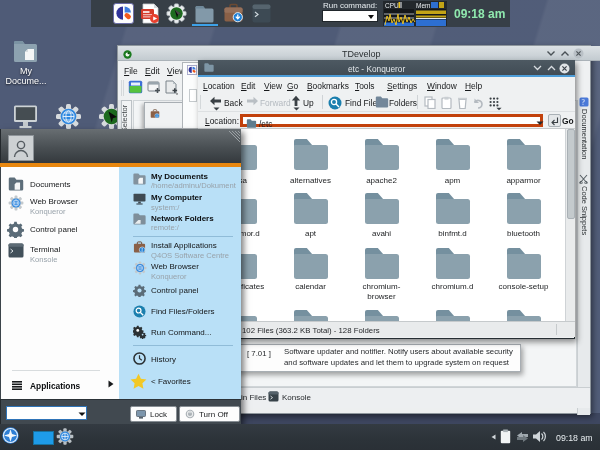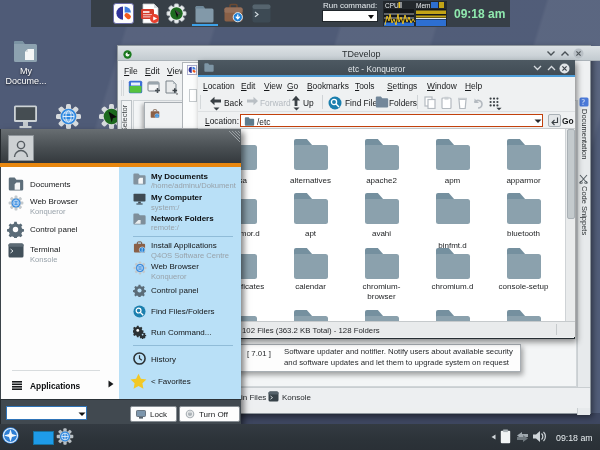--- a/index.html
+++ b/index.html
@@ -371,21 +371,21 @@
             <circle cx="8.4" cy="8.4" r="1.1"></circle>
         </g>
       </svg>
       <svg class="abs" style="left:298px;top:14px;width:6px;height:4px" viewBox="0 0 7 4">
           <path d="M0.5 0.5 l3 3 3-3z" fill="#3a4045"></path>
         </svg>
     </div>
 
     <div class="abs" style="left:-1px;top:52px;width:377px;height:17px;background:#eff1f2;border-bottom:1px solid #c6cacc;font-size:8.4px;color:#17191b;">
       <span class="abs" style="left:7px;top:4px;"><u>L</u>ocation:</span>
-      <div class="abs" style="left:42px;top:1.5px;width:303px;height:13.5px;background:#fff;border:1px solid #c2410c;">
+      <div class="abs" style="left:42px;top:1.5px;width:303px;height:13.5px;background:#fff;border:3px solid #c2410c;">
         <svg class="abs" style="left:2.5px;top:2px;width:11px;height:9px" viewBox="0 0 34 31">
           <path d="M1 4 a3 3 0 0 1 3-3 h10 l4 5 h12 a3 3 0 0 1 3 3 v18 a3 3 0 0 1-3 3 h-26 a3 3 0 0 1-3-3 z" fill="#5e7c8e"></path>
         </svg>
         <span class="abs" style="left:16px;top:2px;">/etc</span>
         <svg class="abs" style="left:293px;top:4.5px;width:8px;height:5px" viewBox="0 0 8 5">
             <path d="M0.5 0.5 l3.5 3.5 3.5-3.5z" fill="#26292c"></path>
           </svg>
       </div>
       <div class="abs" style="left:350px;top:1.5px;width:13px;height:13.5px;background:#e4e7e9;border:1px solid #aab1b6;border-radius:2px;">
         <svg style="position:absolute;left:2px;top:2px" width="8" height="9" viewBox="0 0 8 9">
@@ -407,21 +407,21 @@
       <div class="flabel" style="left:219px;top:47px">apm</div>
       <div class="flabel" style="left:290px;top:47px">apparmor</div>
       <div class="ficon" style="left:24.5px;top:64px"></div>
       <div class="ficon" style="left:95.5px;top:64px"></div>
       <div class="ficon" style="left:166.5px;top:64px"></div>
       <div class="ficon" style="left:237.5px;top:64px"></div>
       <div class="ficon" style="left:308.5px;top:64px"></div>
       <div class="flabel" style="left:6px;top:100px">apparmor.d</div>
       <div class="flabel" style="left:77px;top:100px">apt</div>
       <div class="flabel" style="left:148px;top:100px">avahi</div>
-      <div class="flabel" style="left:219px;top:112px">binfmt.d</div>
+      <div class="flabel" style="left:219px;top:100px">binfmt.d</div>
       <div class="flabel" style="left:290px;top:100px">bluetooth</div>
       <div class="ficon" style="left:24.5px;top:119px"></div>
       <div class="ficon" style="left:95.5px;top:119px"></div>
       <div class="ficon" style="left:166.5px;top:119px"></div>
       <div class="ficon" style="left:237.5px;top:119px"></div>
       <div class="ficon" style="left:308.5px;top:119px"></div>
       <div class="flabel" style="left:6px;top:153px">ca-certificates</div>
       <div class="flabel" style="left:77px;top:153px">calendar</div>
       <div class="flabel" style="left:148px;top:153px">chromium-<br>browser</div>
       <div class="flabel" style="left:219px;top:153px">chromium.d</div>

